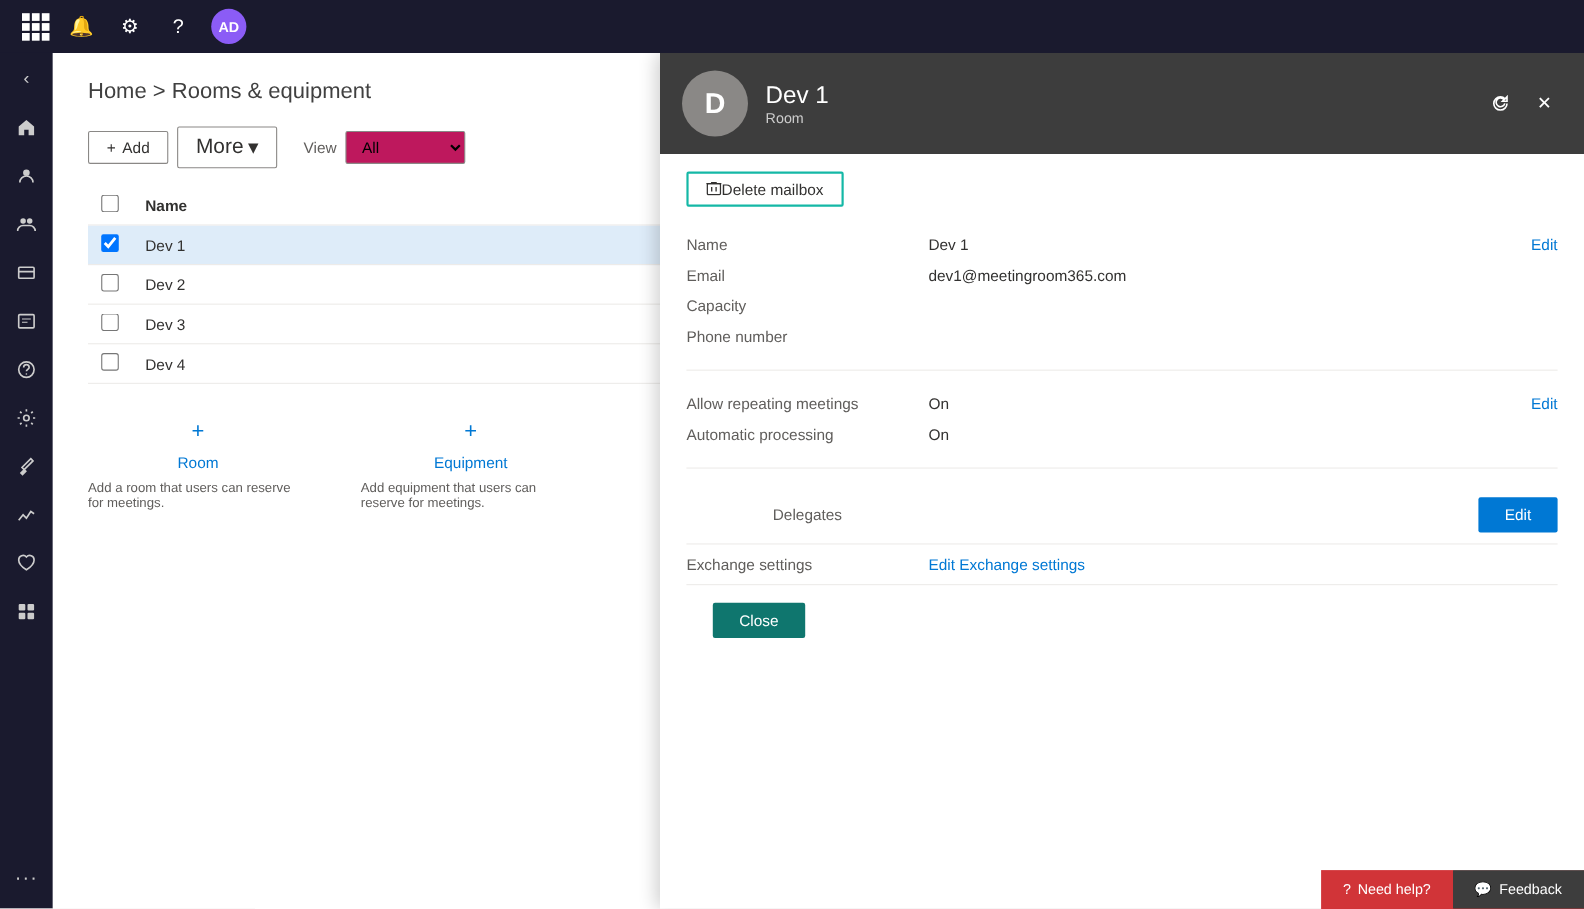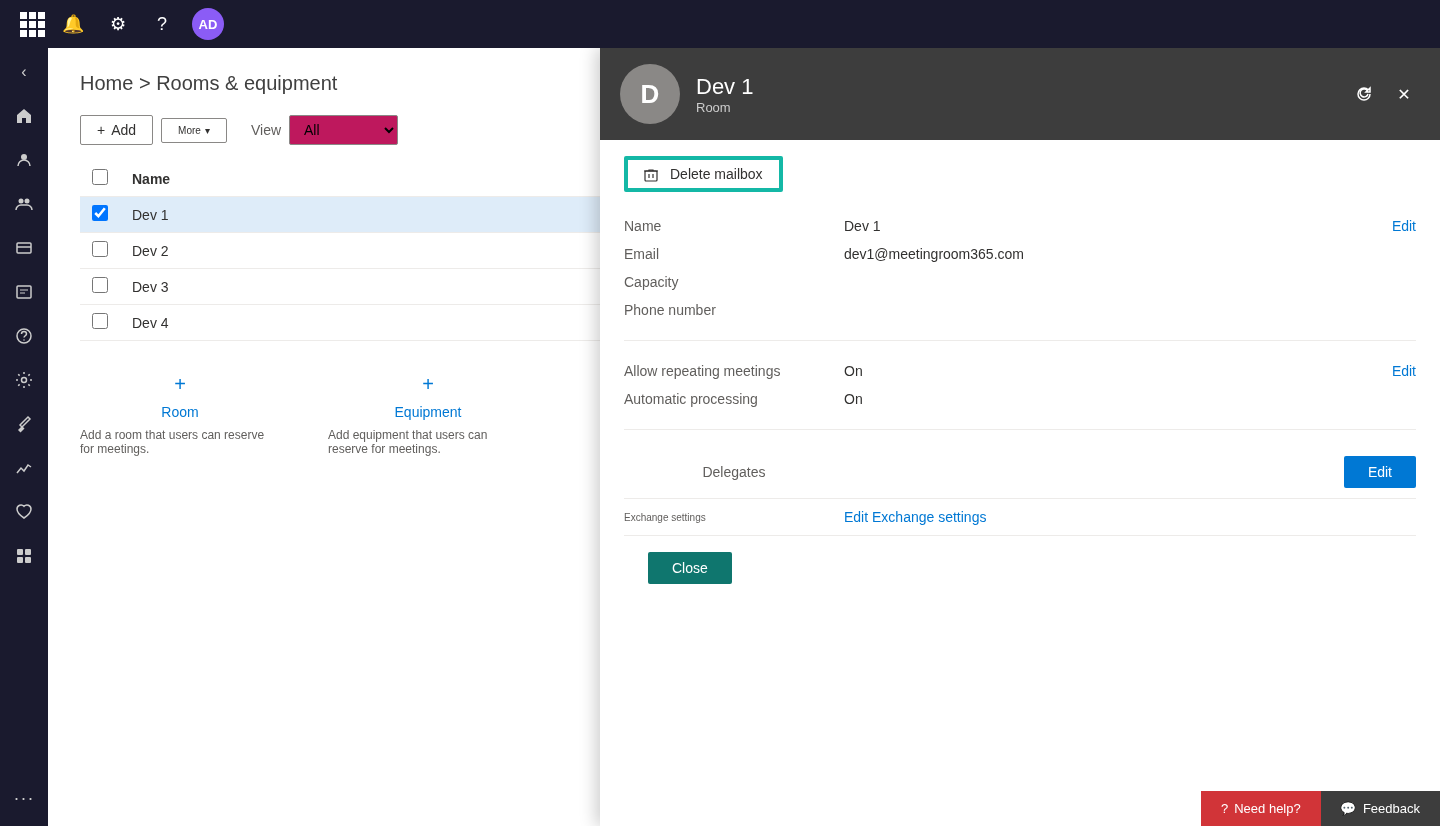--- a/index.html
+++ b/index.html
@@ -94,21 +94,21 @@
       display: flex; align-items: center; gap: 8px; margin-bottom: 16px;
     }
     .btn-add {
       display: flex; align-items: center; gap: 6px;
       padding: 6px 16px; border: 1px solid #8a8886;
       background: #fff; color: #323130; cursor: pointer; font-size: 14px; border-radius: 2px;
     }
     .btn-more {
       display: flex; align-items: center; gap: 4px;
       padding: 6px 16px; border: 1px solid #8a8886;
-      background: #fff; color: #323130; cursor: pointer; font-size: 10px; border-radius: 2px;
+      background: #fff; color: #323130; cursor: pointer; font-size: 19px; border-radius: 2px;
     }
     .view-label { margin-left: 16px; color: #605e5c; }
     .view-select {
       padding: 5px 10px; border: 1px solid #8a8886; background: #be185d; font-size: 14px; cursor: pointer; border-radius: 2px;
     }
 
     
     .data-table {
       width: 100%; border-collapse: collapse;
     }
@@ -177,22 +177,22 @@
 
     
     .panel-body {
       padding: 16px 24px;
       flex: 1;
     }
     .panel-action-bar {
       margin-bottom: 20px;
     }
     .btn-delete-mailbox {
-      display: flex; align-items: flex-end; gap: 12px;
-      padding: 6px 16px; border: 4px solid #14b8a6;
+      display: flex; align-items: flex-start; gap: 0;
+      padding: 6px 16px; border: 2px solid #14b8a6;
       background: #fff; color: #323130; cursor: pointer; font-size: 14px; border-radius: 2px;
     }
 
     
     .info-section {
       border-bottom: 1px solid #edebe9;
       margin-bottom: 16px;
       padding-bottom: 16px;
     }
     .info-row {
@@ -225,21 +225,21 @@
       font-weight: 400;
     }
 
     
     .exchange-row {
       display: flex; align-items: center;
       padding: 10px 0;
       border-bottom: 1px solid #edebe9;
     }
     .exchange-label {
-      width: 220px; color: #605e5c; font-size: 10px; flex-shrink: 0;
+      width: 220px; color: #605e5c; font-size: 14px; flex-shrink: 0;
     }
     .exchange-link {
       color: #0078d4; cursor: pointer; font-size: 14px; text-decoration: none;
     }
 
     
     .panel-close-bar {
       padding: 16px 24px;
     }
     .btn-close {

